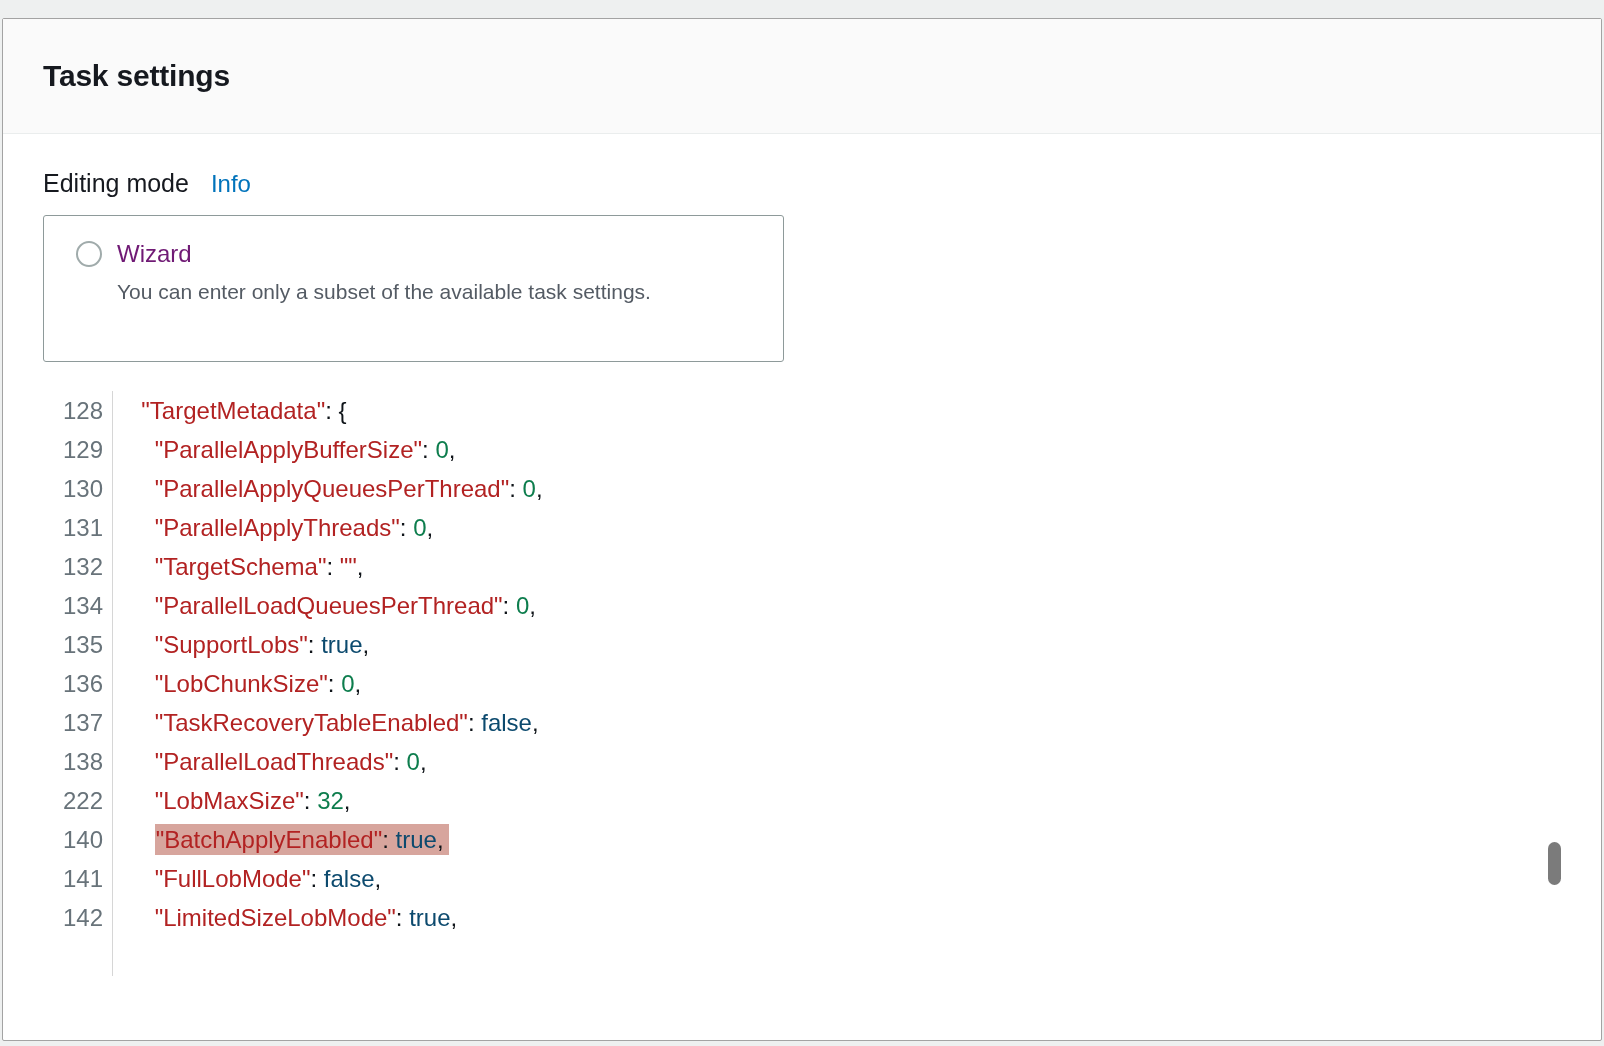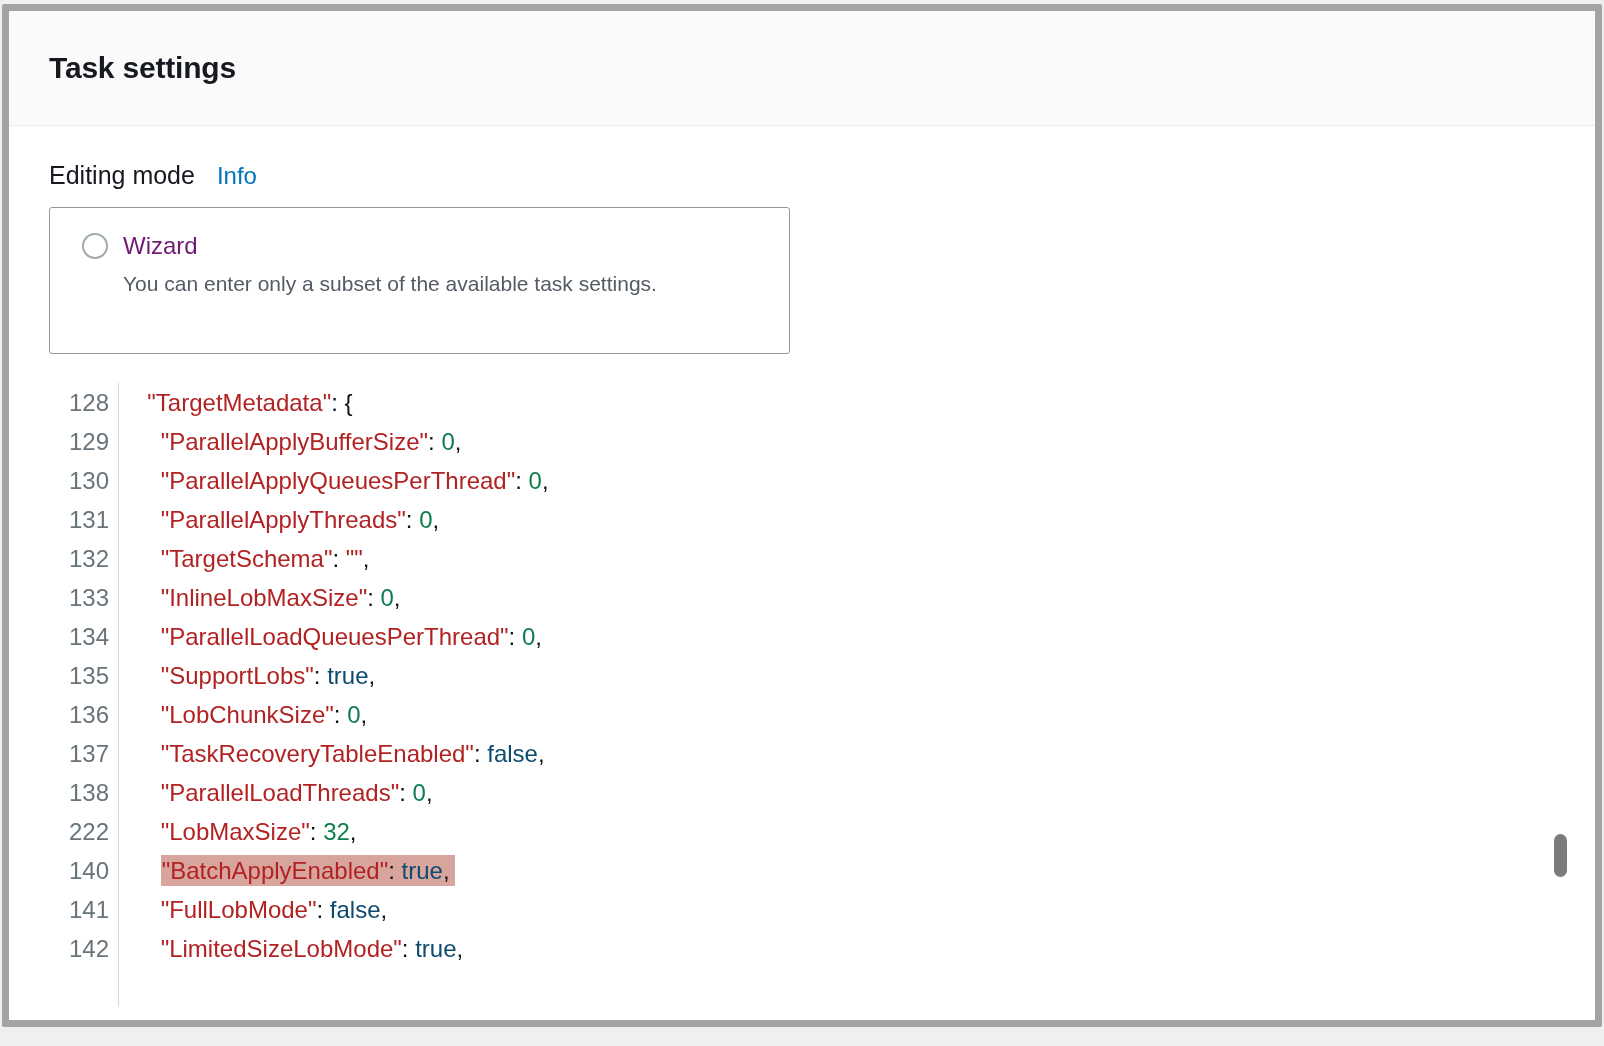--- a/index.html
+++ b/index.html
@@ -6,24 +6,24 @@
   html,body { width:1604px; height:1046px; }
   body {
     background:#eef0f0;
     font-family:"Liberation Sans", sans-serif;
     color:#16191f;
     overflow:hidden;
     position:relative;
   }
   .panel {
     position:absolute;
-    left:2px; top:4px;
+    left:2px; top:18px;
     width:1600px; height:1023px;
     background:#ffffff;
-    border:7px solid #a3a3a3;
+    border:1px solid #a3a3a3;
     border-radius:2px;
   }
   .panel-header {
     height:115px;
     background:#fafafa;
     border-bottom:1px solid #eaeded;
     display:flex;
     align-items:center;
     padding:0 40px;
   }
@@ -179,24 +179,20 @@
           </div>
           <div class="code-row">
             <div class="gutter">131</div>
             <div class="code">    <span class="t-s">"ParallelApplyThreads"</span><span class="t-p">: </span><span class="t-n">0</span><span class="t-p">,</span></div>
           </div>
           <div class="code-row">
             <div class="gutter">132</div>
             <div class="code">    <span class="t-s">"TargetSchema"</span><span class="t-p">: </span><span class="t-s">""</span><span class="t-p">,</span></div>
           </div>
           <div class="code-row">
-            <div class="gutter">133</div>
-            <div class="code">    <span class="t-s">"InlineLobMaxSize"</span><span class="t-p">: </span><span class="t-n">0</span><span class="t-p">,</span></div>
-          </div>
-          <div class="code-row">
             <div class="gutter">134</div>
             <div class="code">    <span class="t-s">"ParallelLoadQueuesPerThread"</span><span class="t-p">: </span><span class="t-n">0</span><span class="t-p">,</span></div>
           </div>
           <div class="code-row">
             <div class="gutter">135</div>
             <div class="code">    <span class="t-s">"SupportLobs"</span><span class="t-p">: </span><span class="t-b">true</span><span class="t-p">,</span></div>
           </div>
           <div class="code-row">
             <div class="gutter">136</div>
             <div class="code">    <span class="t-s">"LobChunkSize"</span><span class="t-p">: </span><span class="t-n">0</span><span class="t-p">,</span></div>

